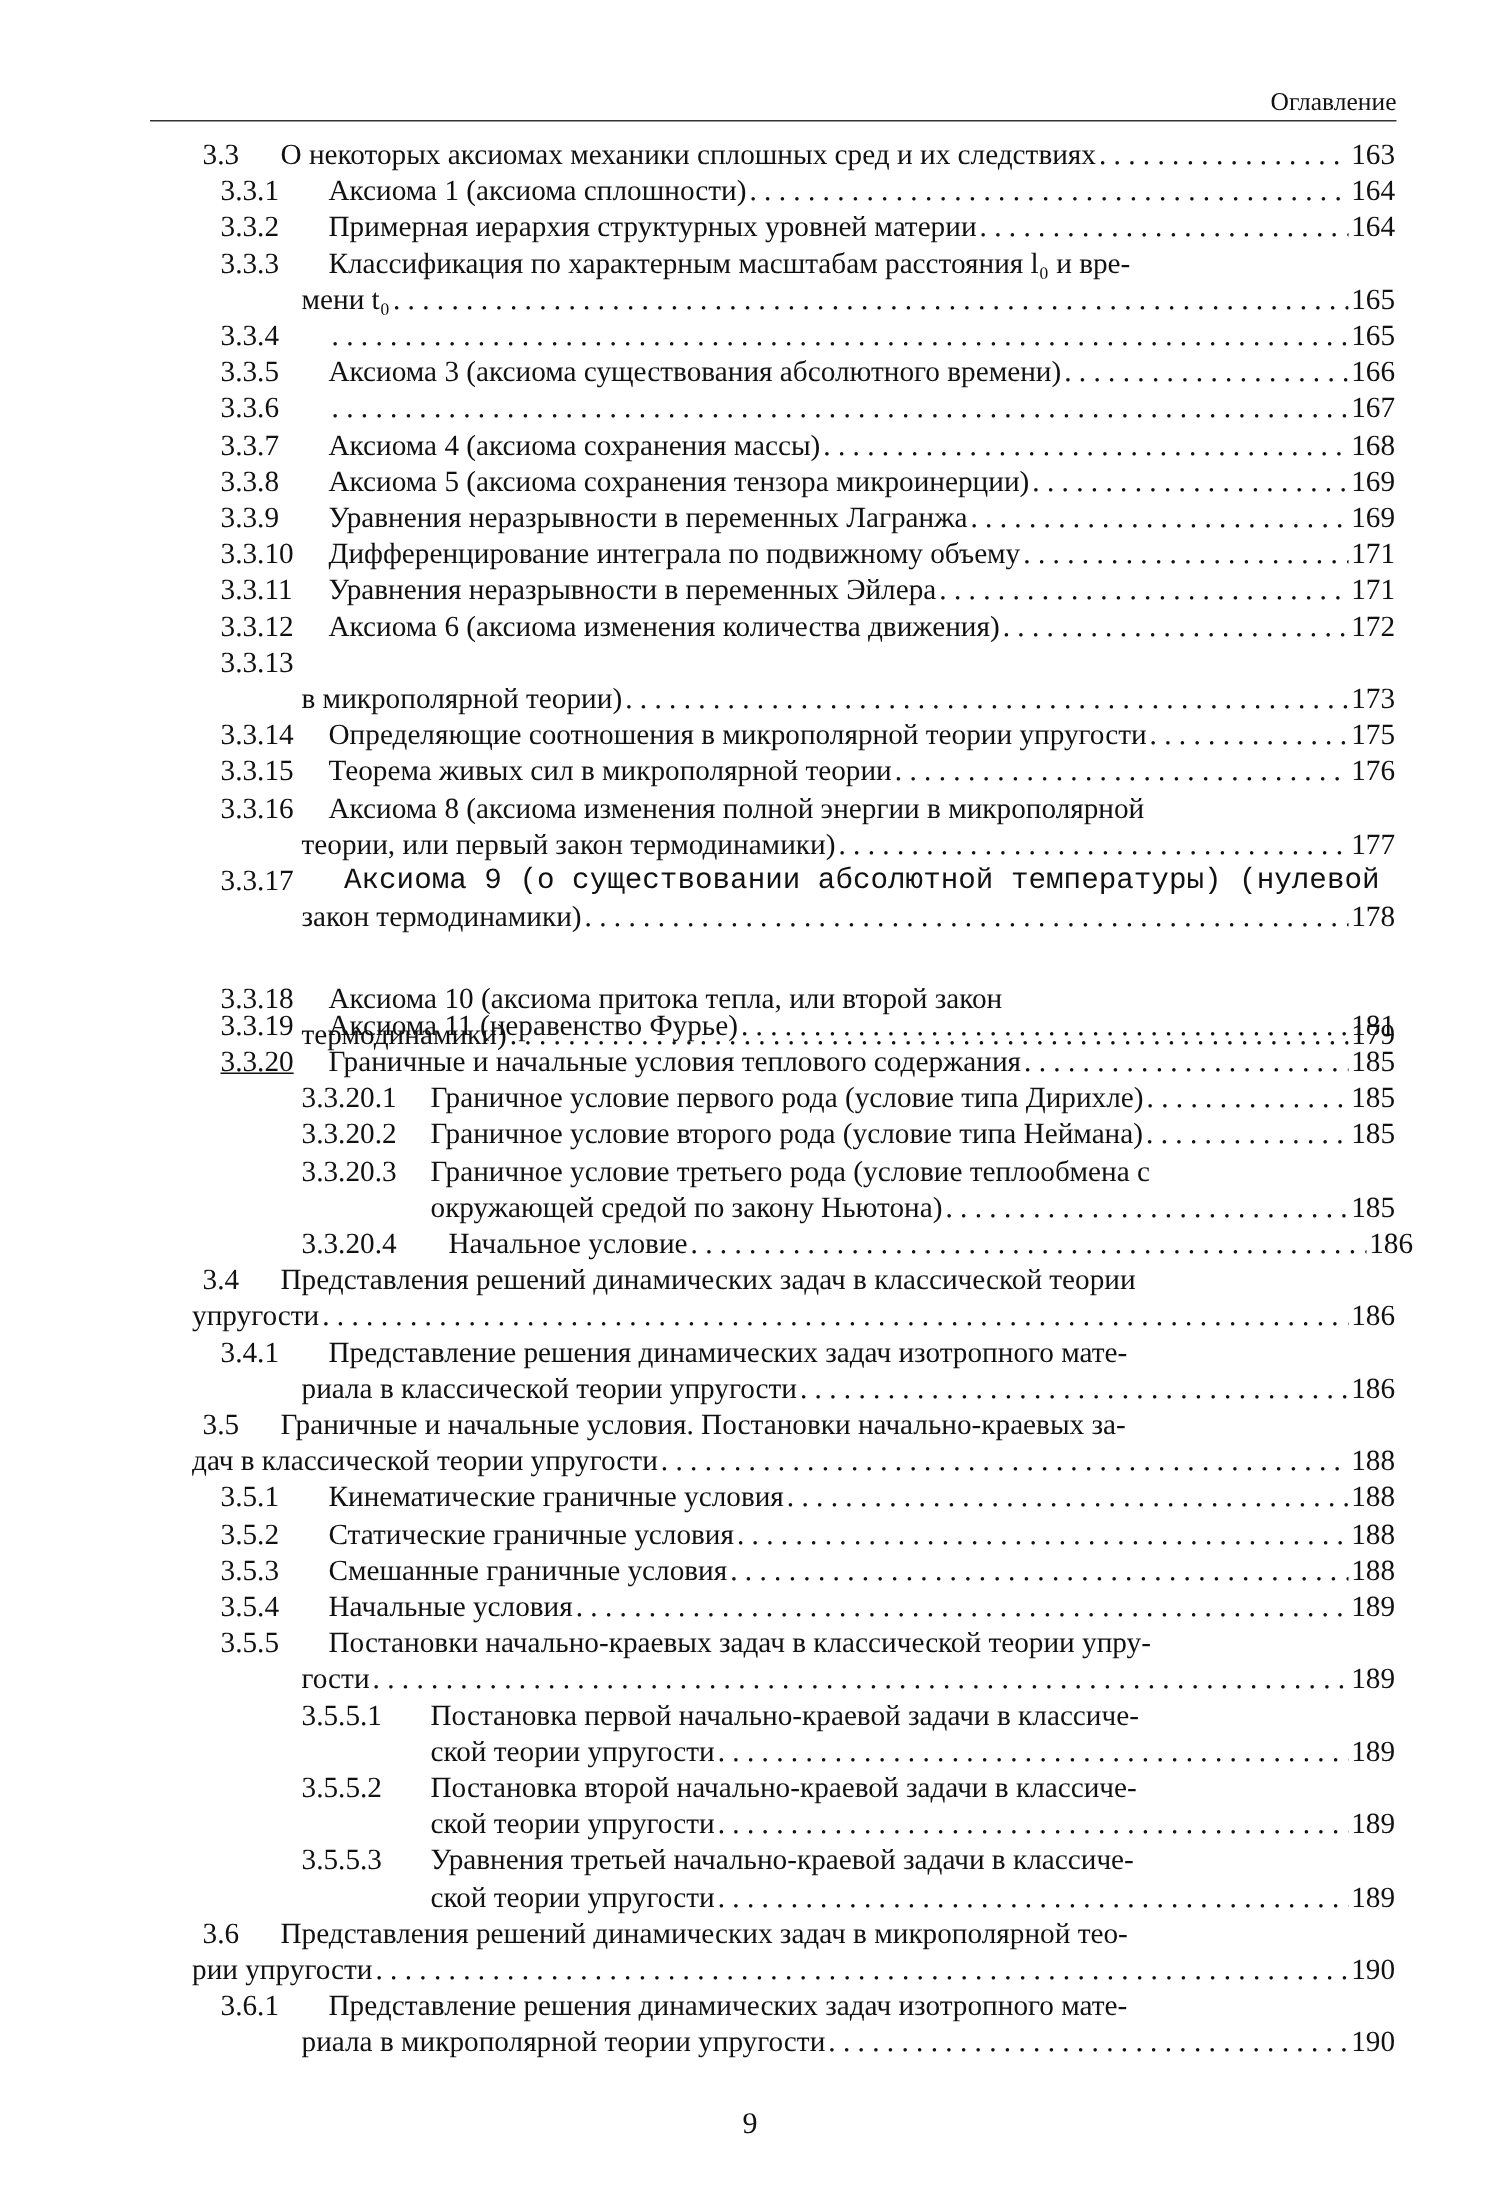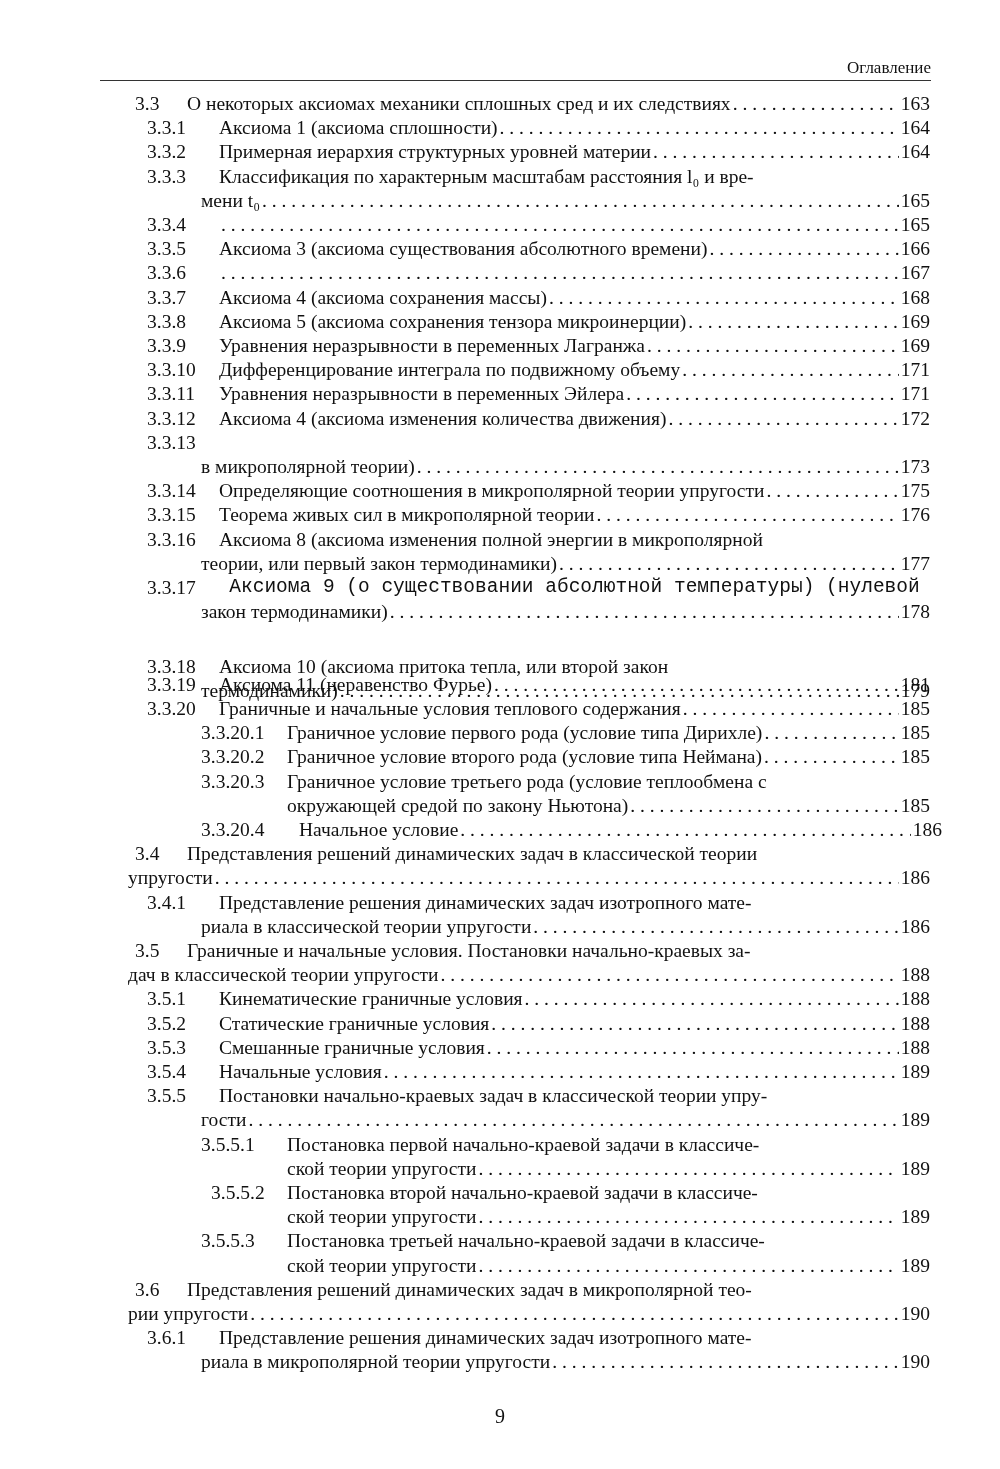--- a/index.html
+++ b/index.html
@@ -118,21 +118,21 @@
       <span class="num" style="left: 147px;">3.3.11</span>
       <div class="line" style="left: 219px; top: 0px; width: 711px;">
         <span class="t">Уравнения неразрывности в переменных Эйлера</span>
         <span class="dots"></span>
         <span class="pg">171</span>
       </div>
     </div>
     <div class="row" style="left: 0px; top: 314.6px; width: 1000px; height: 24.2px;">
       <span class="num" style="left: 147px;">3.3.12</span>
       <div class="line" style="left: 219px; top: 0px; width: 711px;">
-        <span class="t">Аксиома 4 (аксиома изменения количества движения)</span>
+        <span class="t">Аксиома 6 (аксиома изменения количества движения)</span>
         <span class="dots"></span>
         <span class="pg">172</span>
       </div>
     </div>
     <div class="row" style="left: 0px; top: 338.8px; width: 1000px; height: 48.4px;">
       <span class="num" style="left: 147px;">3.3.13</span>
       <div class="line" style="left: 201px; top: 24.2px; width: 729px;">
         <span class="t">в микрополярной теории)</span>
         <span class="dots"></span>
         <span class="pg">173</span>
@@ -189,21 +189,21 @@
     </div>
     <div class="row" style="left: 0px; top: 580.8px; width: 1000px; height: 24.2px;">
       <span class="num" style="left: 147px;">3.3.19</span>
       <div class="line" style="left: 219px; top: 0px; width: 711px;">
         <span class="t">Аксиома 11 (неравенство Фурье)</span>
         <span class="dots"></span>
         <span class="pg">181</span>
       </div>
     </div>
     <div class="row" style="left: 0px; top: 605px; width: 1000px; height: 24.2px;">
-      <span class="num" style="left: 147px;">3.3.20</span>
+      <span class="num" style="left: 147px; text-decoration: underline;">3.3.20</span>
       <div class="line" style="left: 219px; top: 0px; width: 711px;">
         <span class="t">Граничные и начальные условия теплового содержания</span>
         <span class="dots"></span>
         <span class="pg">185</span>
       </div>
     </div>
     <div class="row" style="left: 0px; top: 629.2px; width: 1000px; height: 24.2px;">
       <span class="num" style="left: 201px;">3.3.20.1</span>
       <div class="line" style="left: 287px; top: 0px; width: 643px;">
         <span class="t">Граничное условие первого рода (условие типа Дирихле)</span>
@@ -319,34 +319,34 @@
       <div class="line" style="left: 287px; top: 0px; width: 643px; justify-content: flex-start;">
         <span class="t">Постановка первой начально-краевой задачи в классиче-</span>
       </div>
       <div class="line" style="left: 287px; top: 24.2px; width: 643px;">
         <span class="t">ской теории упругости</span>
         <span class="dots"></span>
         <span class="pg">189</span>
       </div>
     </div>
     <div class="row" style="left: 0px; top: 1089px; width: 1000px; height: 48.4px;">
-      <span class="num" style="left: 201px; margin-left: 10px;">3.5.5.2</span>
+      <span class="num" style="left: 201px;">3.5.5.2</span>
       <div class="line" style="left: 287px; top: 0px; width: 643px; justify-content: flex-start;">
         <span class="t">Постановка второй начально-краевой задачи в классиче-</span>
       </div>
       <div class="line" style="left: 287px; top: 24.2px; width: 643px;">
         <span class="t">ской теории упругости</span>
         <span class="dots"></span>
         <span class="pg">189</span>
       </div>
     </div>
     <div class="row" style="left: 0px; top: 1137.4px; width: 1000px; height: 48.4px;">
       <span class="num" style="left: 201px;">3.5.5.3</span>
       <div class="line" style="left: 287px; top: 0px; width: 643px; justify-content: flex-start;">
-        <span class="t">Постановка третьей начально-краевой задачи в классиче-</span>
+        <span class="t">Уравнения третьей начально-краевой задачи в классиче-</span>
       </div>
       <div class="line" style="left: 287px; top: 24.2px; width: 643px;">
         <span class="t">ской теории упругости</span>
         <span class="dots"></span>
         <span class="pg">189</span>
       </div>
     </div>
     <div class="row" style="left: 0px; top: 1185.8px; width: 1000px; height: 48.4px;">
       <span class="num" style="left: 135px;">3.6</span>
       <div class="line" style="left: 187px; top: 0px; width: 743px; justify-content: flex-start;">

